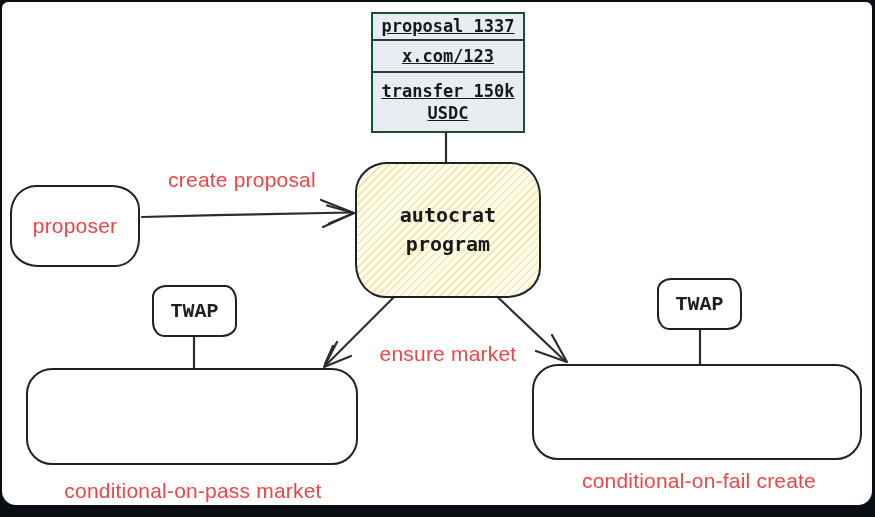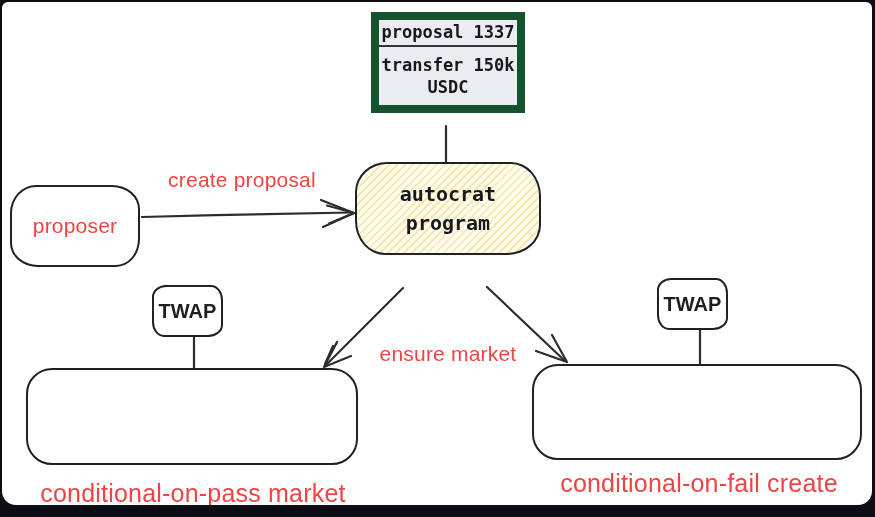--- a/index.html
+++ b/index.html
@@ -29,66 +29,66 @@
     font-size:21px;color:#ef4444;letter-spacing:0.2px;
   }
   .mono{
     font-family:"DejaVu Sans Mono",monospace;
     font-weight:700;color:#17191c;
   }
 
   
   .card{
     position:absolute;left:369px;top:10px;width:154px;
-    background:#e9edf1;border:8px solid #14532d;box-sizing:border-box;
+    background:#e9edf1;border:2px solid #14532d;box-sizing:border-box;text-decoration:underline;
   }
   .card-row{
     display:flex;align-items:center;justify-content:center;
     text-align:center;font-size:17px;line-height:1.3;
   }
   .card-row + .card-row{border-top:2px solid #2f3437;}
   .card-row.r1{height:25px;}
   .card-row.r2{height:30px;}
   .card-row.r3{min-height:54px;padding:2px 0;}
 
   .proposer{
     left:8px;top:183px;width:130px;height:82px;
     border-radius:26px 28px 24px 28px / 28px 24px 28px 24px;
     font-size:21px;
   }
   .autocrat{
-    left:353px;top:160px;width:186px;height:93px;
+    left:353px;top:160px;width:186px;height:136px;
     border-radius:32px 30px 34px 30px / 30px 34px 30px 34px;
     border-width:2.4px;
     background-color:#fffcf0;
     background-image:repeating-linear-gradient(135deg,
       rgba(240,198,70,0.40) 0px, rgba(240,198,70,0.40) 1.8px,
       rgba(255,255,255,0) 1.8px, rgba(255,255,255,0) 5.6px);
   }
   .autocrat .label{
     width:112px;text-align:center;font-size:20px;line-height:1.45;
     word-spacing:100px; 
   }
   .twap{
-    width:71px;height:52px;font-size:20px;
+    width:85px;height:52px;font-size:20px;
     border-radius:14px 12px 15px 12px / 12px 15px 12px 15px;
-    font-family:Liberation Sans, sans-serif;font-weight:600;
+    font-family:Liberation Mono, monospace;font-weight:600;
   }
   .twap.left{left:150px;top:283px;}
   .twap.right{left:655px;top:276px;}
   .market{
     border-radius:26px;border-width:2px;
   }
   .market.pass{left:24px;top:366px;width:332px;height:97px;}
   .market.fail{left:530px;top:362px;width:330px;height:96px;}
 
   .edge-label{position:absolute;text-align:center;}
   .lbl-create{left:148px;top:166px;width:184px;font-size:21px;}
   .lbl-ensure{left:355px;top:340px;width:182px;font-size:21px;}
-  .caption{position:absolute;text-align:center;font-size:25px;}
+  .caption{position:absolute;text-align:center;font-size:21px;}
   .caption.pass{left:25px;top:477px;width:332px;}
   .caption.fail{left:532px;top:467px;width:330px;}
 </style>
 </head>
 <body>
 
 <div class="canvas">
 
   <svg class="overlay" viewBox="0 0 871 504">
     <g stroke="#2b2d30" stroke-width="2.2" fill="none" stroke-linecap="round" stroke-linejoin="round">
@@ -106,20 +106,21 @@
       <path d="M485,285 L563,359"></path>
       <path d="M550,333 L565,360 L534,349"></path>
 
       <path d="M192,335 L192,366"></path>
       <path d="M698,328 L698,362"></path>
     </g>
   </svg>
 
   <div class="card mono">
     <div class="card-row r1">proposal 1337</div>
+    <div class="card-row r2">x.com/123</div>
     <div class="card-row r3">transfer 150k USDC</div>
   </div>
 
   <div class="node proposer hand">
     <span>proposer</span>
   </div>
 
   <div class="edge-label hand lbl-create">create proposal</div>
 
   <div class="node autocrat">

